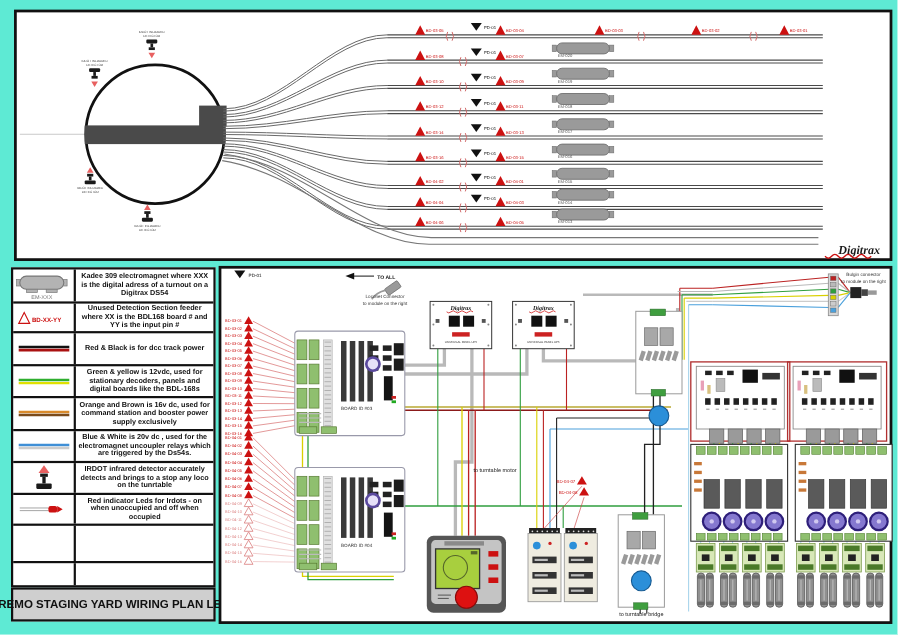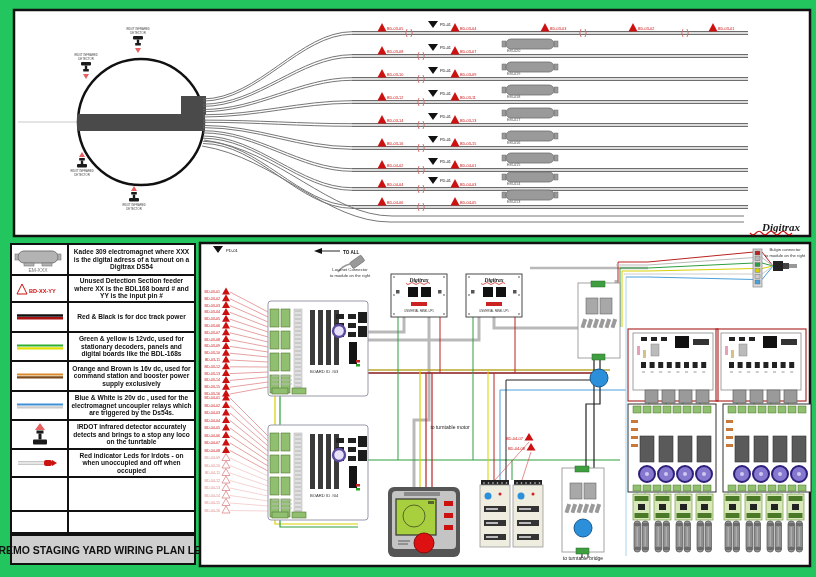--- a/index.html
+++ b/index.html
@@ -1,17 +1,17 @@
 <!DOCTYPE html>
 <html><head>
 <meta charset="utf-8">
 <style>
   *{box-sizing:border-box;margin:0;padding:0}
   html,body{width:816px;height:577px;background:#fff}
-  #page{position:relative;width:816px;height:577px;background:#22c55e;font-family:"Liberation Sans",sans-serif;overflow:hidden}
+  #page{position:relative;width:816px;height:577px;background:#5eead4;font-family:"Liberation Sans",sans-serif;overflow:hidden}
   #yard-svg,#wiring-svg{position:absolute;left:0}
   #yard-svg{top:0}
   #wiring-svg{top:240px}
   #legend{position:absolute;left:10px;top:243px;width:186px}
   .ltable{border:2.5px solid #111;background:#fff}
   .lrow{display:flex;border-bottom:2px solid #111}
   .lrow:last-child{border-bottom:none}
   .lrow:nth-child(1){height:31px}.lrow:nth-child(2){height:27px}
   .lrow:nth-child(3){height:30px}.lrow:nth-child(4){height:29px}
   .lrow:nth-child(5){height:30px}.lrow:nth-child(6){height:29px}

